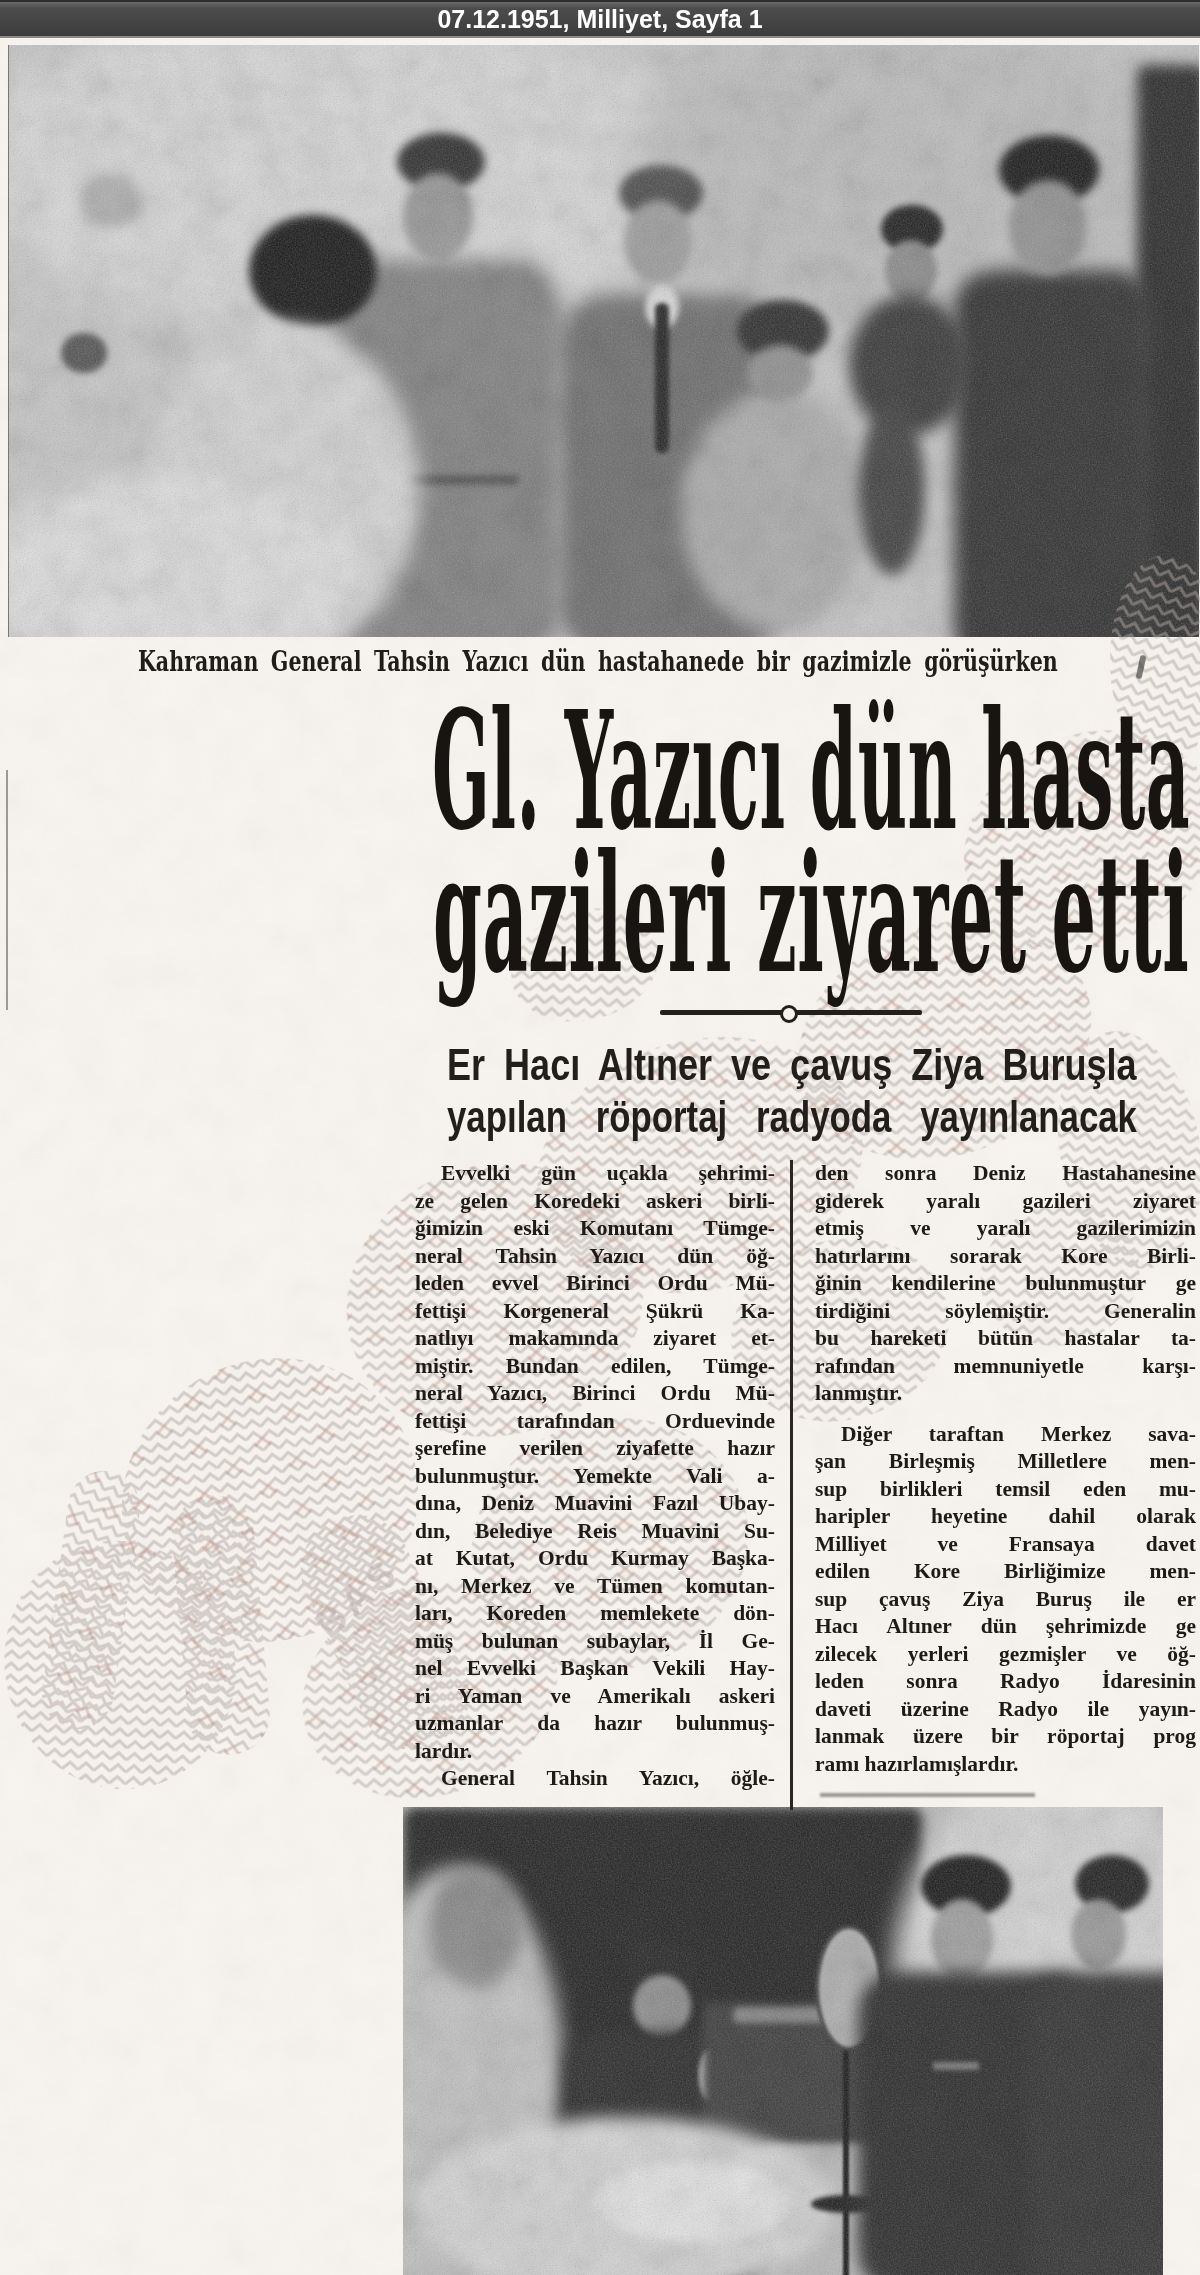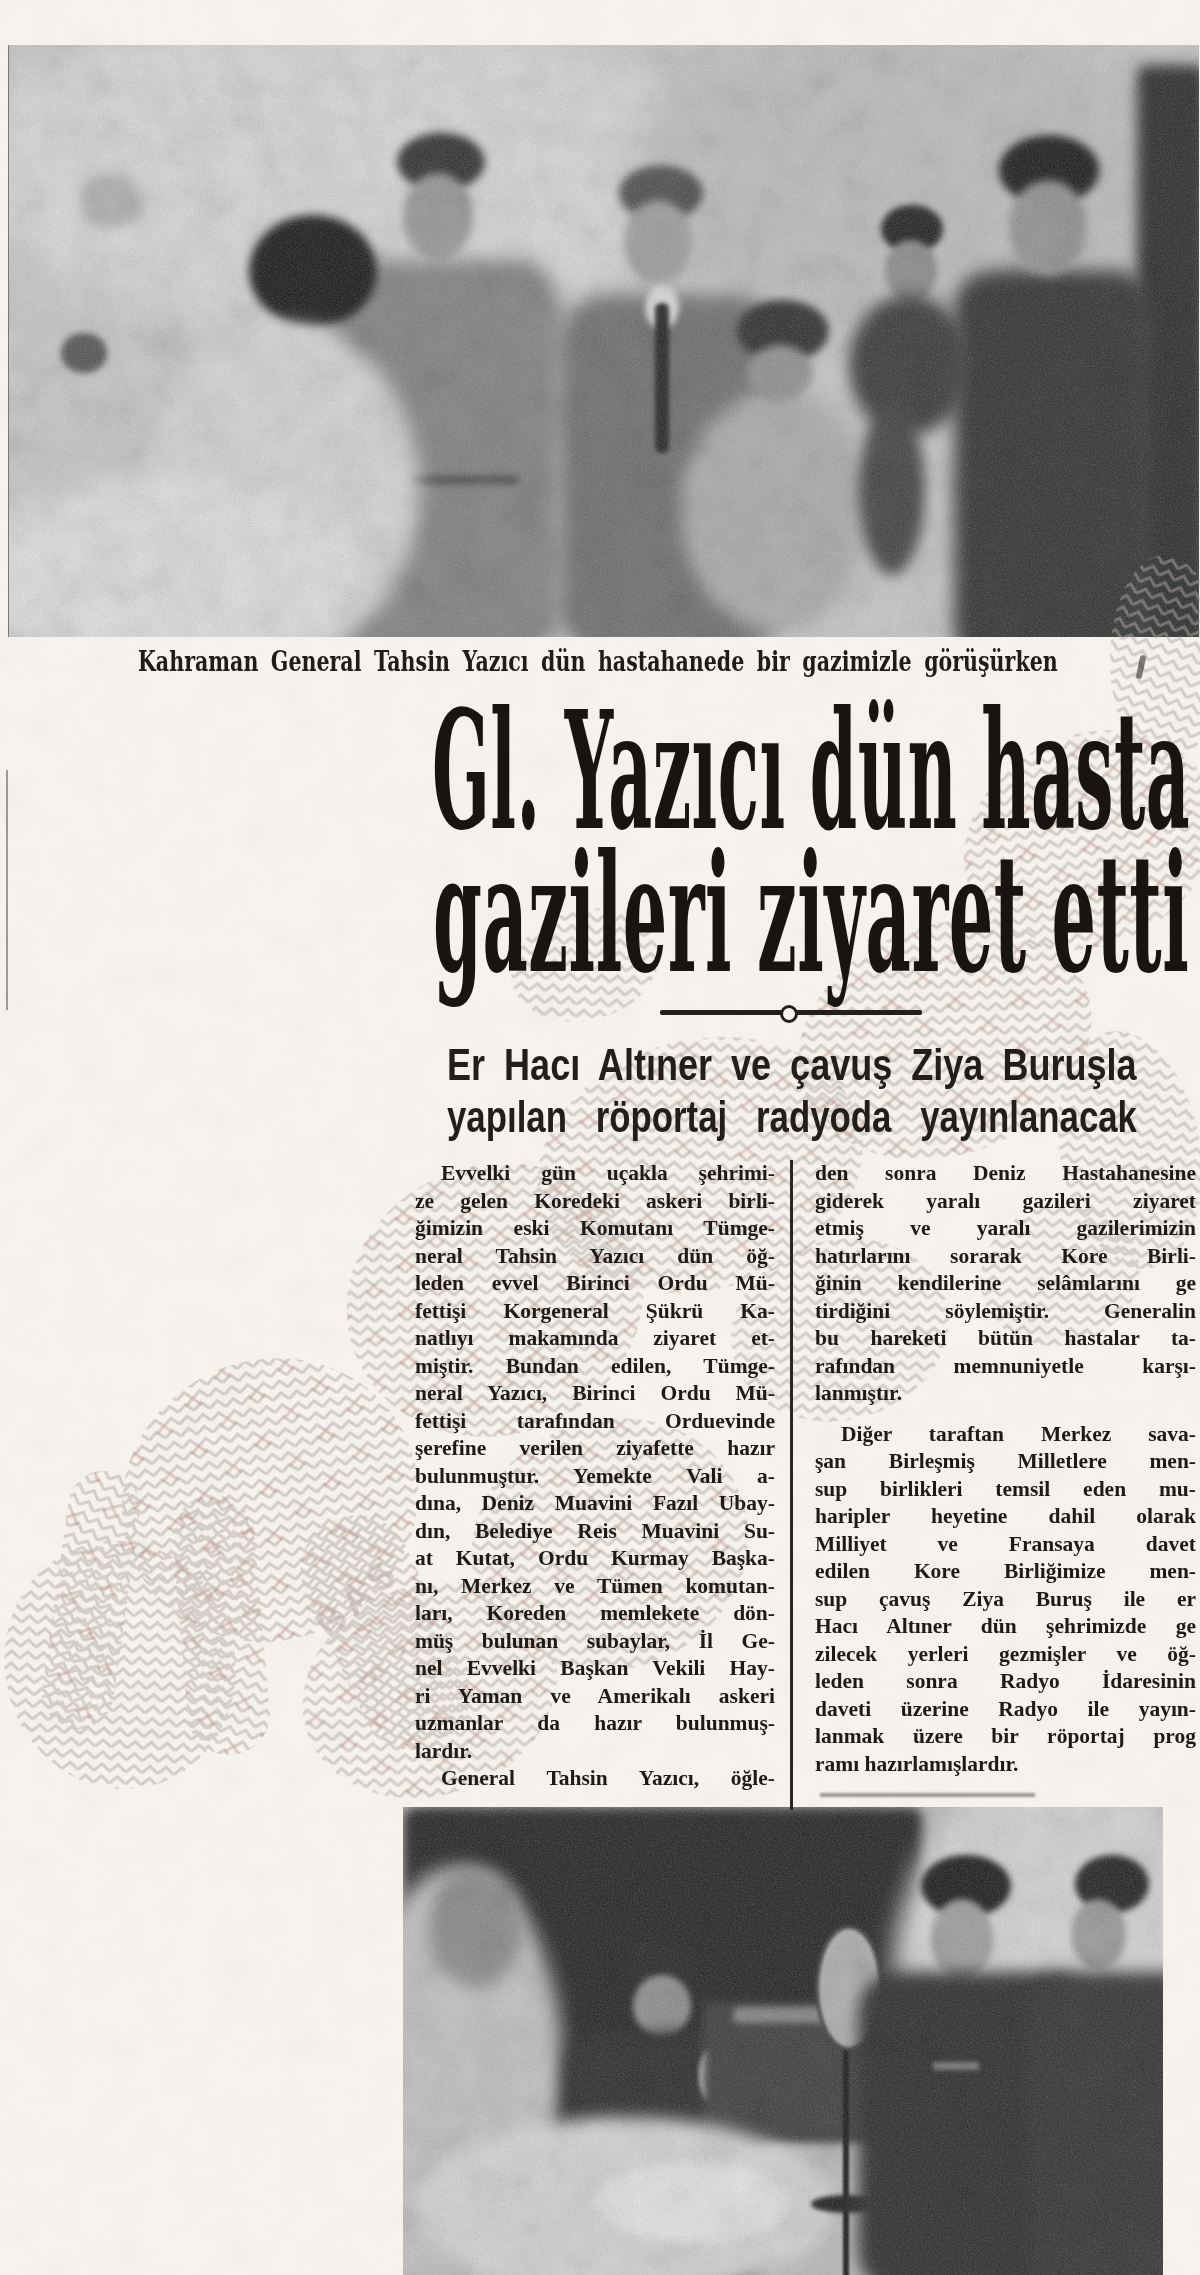--- a/index.html
+++ b/index.html
@@ -53,20 +53,23 @@
     </filter>
     <filter id="blotchF" x="0%" y="0%" width="100%" height="100%">
       <feTurbulence type="fractalNoise" baseFrequency="0.028" numOctaves="3" seed="11" stitchTiles="stitch"></feTurbulence>
       <feColorMatrix type="saturate" values="0"></feColorMatrix>
     </filter>
   </defs>
 </svg>
 
 <div class="page">
 
+  <div class="titlebar">
+    <span>07.12.1951, Milliyet, Sayfa 1</span>
+  </div>
 
   <div class="photo photo1">
     <div class="b" style="left:-40px;top:-40px;width:740px;height:330px;background:#d8d4ce;filter:blur(18px);"></div>
     <div class="b" style="left:620px;top:-30px;width:560px;height:320px;background:#c0bcb6;filter:blur(18px);"></div>
     <div class="b" style="left:1128px;top:20px;width:70px;height:600px;background:#332f2b;filter:blur(7px);border-radius:10px;"></div>
 
     <div class="b" style="left:945px;top:225px;width:200px;height:400px;background:#3a3531;filter:blur(9px);border-radius:40px;"></div>
     <div class="b" style="left:990px;top:90px;width:100px;height:70px;background:#241f1b;filter:blur(4px);"></div>
     <div class="b" style="left:1000px;top:135px;width:78px;height:95px;background:#9b9184;filter:blur(4px);"></div>
 
@@ -217,21 +220,21 @@
       <div class="bline">uzmanlar da hazır bulunmuş-</div>
       <div class="bline last">lardır.</div>
       <div class="bline ind">General Tahsin Yazıcı, öğle-</div>
     </div>
   <div class="vrule"></div>
   <div class="col" style="left:815px;top:1160px;width:381px;">
       <div class="bline">den sonra Deniz Hastahanesine</div>
       <div class="bline">giderek yaralı gazileri ziyaret</div>
       <div class="bline">etmiş ve yaralı gazilerimizin</div>
       <div class="bline">hatırlarını sorarak Kore Birli-</div>
-      <div class="bline">ğinin kendilerine selâmlarını ge</div>
+      <div class="bline">ğinin kendilerine bulunmuştur ge</div>
       <div class="bline">tirdiğini söylemiştir. Generalin</div>
       <div class="bline">bu hareketi bütün hastalar ta-</div>
       <div class="bline">rafından memnuniyetle karşı-</div>
       <div class="bline last">lanmıştır.</div>
       <div class="bline ind gap">Diğer taraftan Merkez sava-</div>
       <div class="bline">şan Birleşmiş Milletlere men-</div>
       <div class="bline">sup birlikleri temsil eden mu-</div>
       <div class="bline">haripler heyetine dahil olarak</div>
       <div class="bline bold">Milliyet ve Fransaya davet</div>
       <div class="bline">edilen Kore Birliğimize men-</div>

